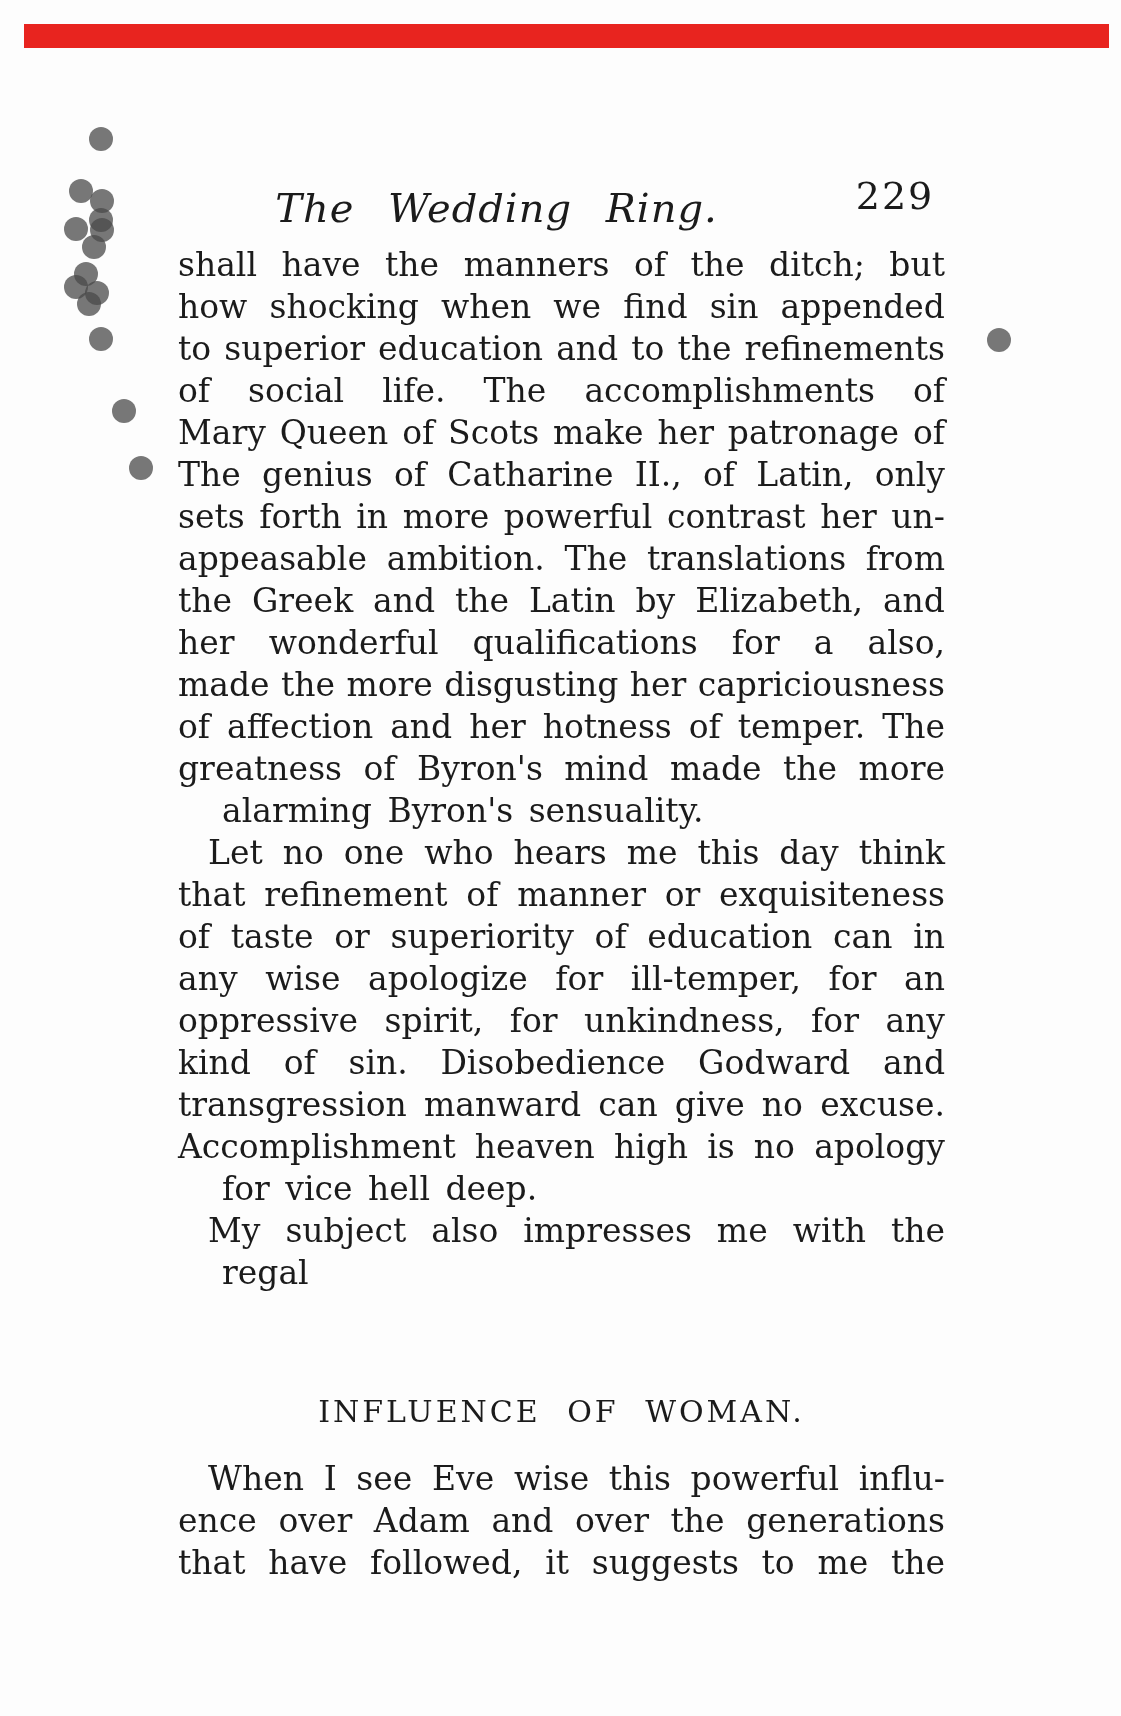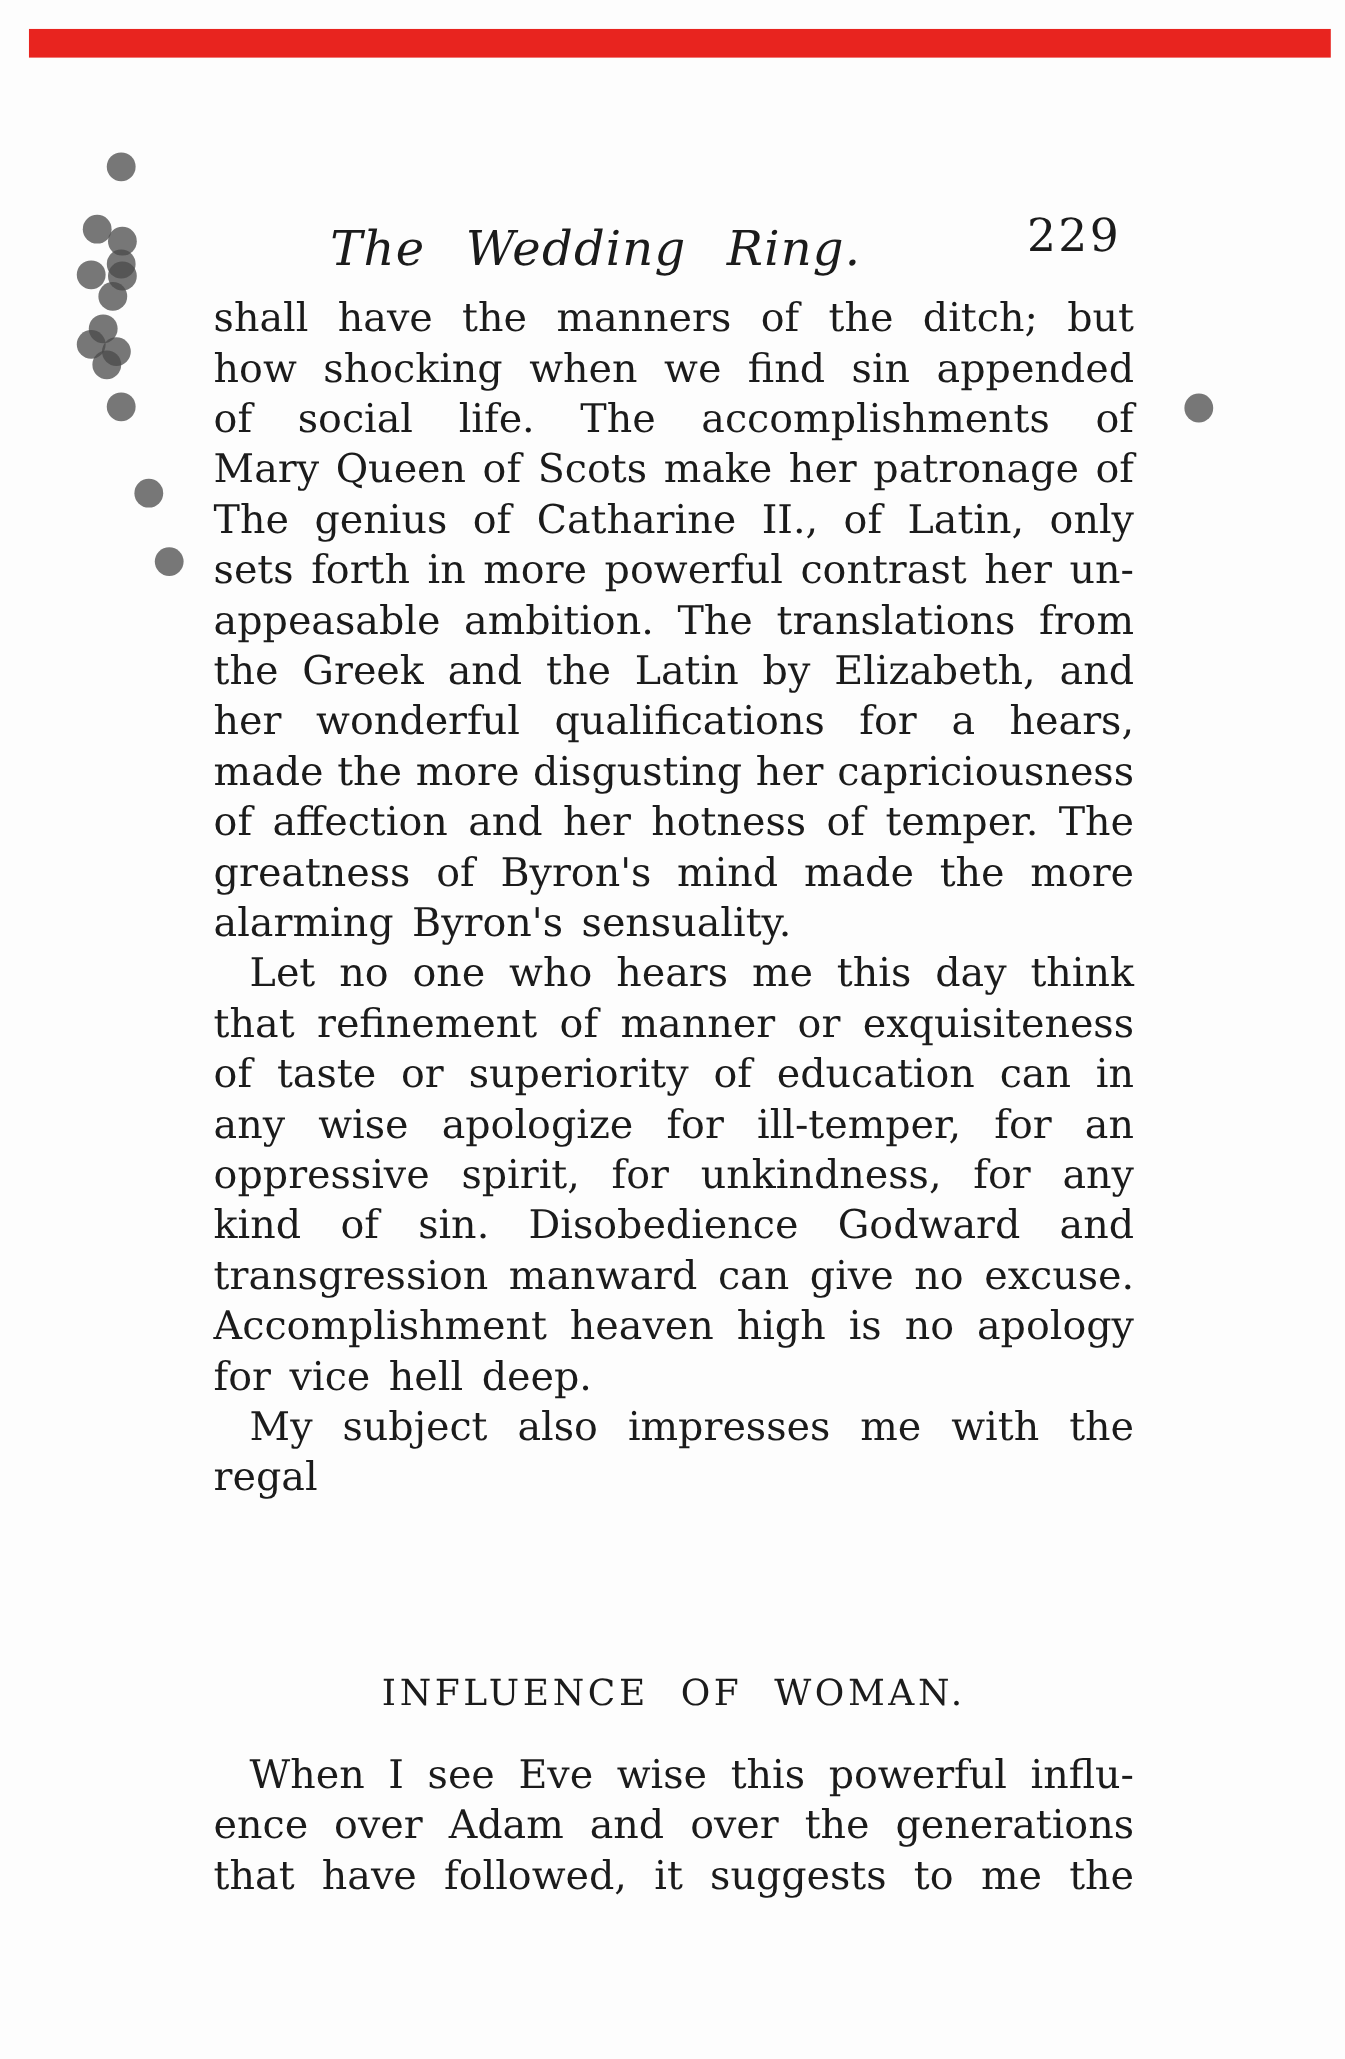--- a/index.html
+++ b/index.html
@@ -65,20 +65,21 @@
     white-space:nowrap;
   }
   .bline.j{
     white-space:normal;
     text-align:justify;
     text-align-last:justify;
   }
   .bline.l{
     text-align:left;
     word-spacing:5px;
+    margin-left:44px;
   }
   .bline.ind{
     padding-left:42px;
   }
   .section-heading{
     position:absolute;
     left:130px;top:1356px;
     width:815px;
     text-align:center;
     font-size:30px;
@@ -101,27 +102,28 @@
   <div class="edge-strip"></div>
 
   <div class="running-header">
     <div class="running-title">The Wedding Ring.</div>
     <div class="page-number">229</div>
   </div>
 
   <div class="body-block">
       <div class="bline j">shall have the manners of the ditch; but</div>
       <div class="bline j">how shocking when we find sin appended</div>
+      <div class="bline j">to superior education and to the refinements</div>
       <div class="bline j">of social life. The accomplishments of</div>
       <div class="bline j">Mary Queen of Scots make her patronage of</div>
       <div class="bline j">The genius of Catharine II., of Latin, only</div>
       <div class="bline j">sets forth in more powerful contrast her un-</div>
       <div class="bline j">appeasable ambition. The translations from</div>
       <div class="bline j">the Greek and the Latin by Elizabeth, and</div>
-      <div class="bline j">her wonderful qualifications for a hears,</div>
+      <div class="bline j">her wonderful qualifications for a also,</div>
       <div class="bline j">made the more disgusting her capriciousness</div>
       <div class="bline j">of affection and her hotness of temper. The</div>
       <div class="bline j">greatness of Byron's mind made the more</div>
       <div class="bline l">alarming Byron's sensuality.</div>
       <div class="bline j ind">Let no one who hears me this day think</div>
       <div class="bline j">that refinement of manner or exquisiteness</div>
       <div class="bline j">of taste or superiority of education can in</div>
       <div class="bline j">any wise apologize for ill-temper, for an</div>
       <div class="bline j">oppressive spirit, for unkindness, for any</div>
       <div class="bline j">kind of sin. Disobedience Godward and</div>

